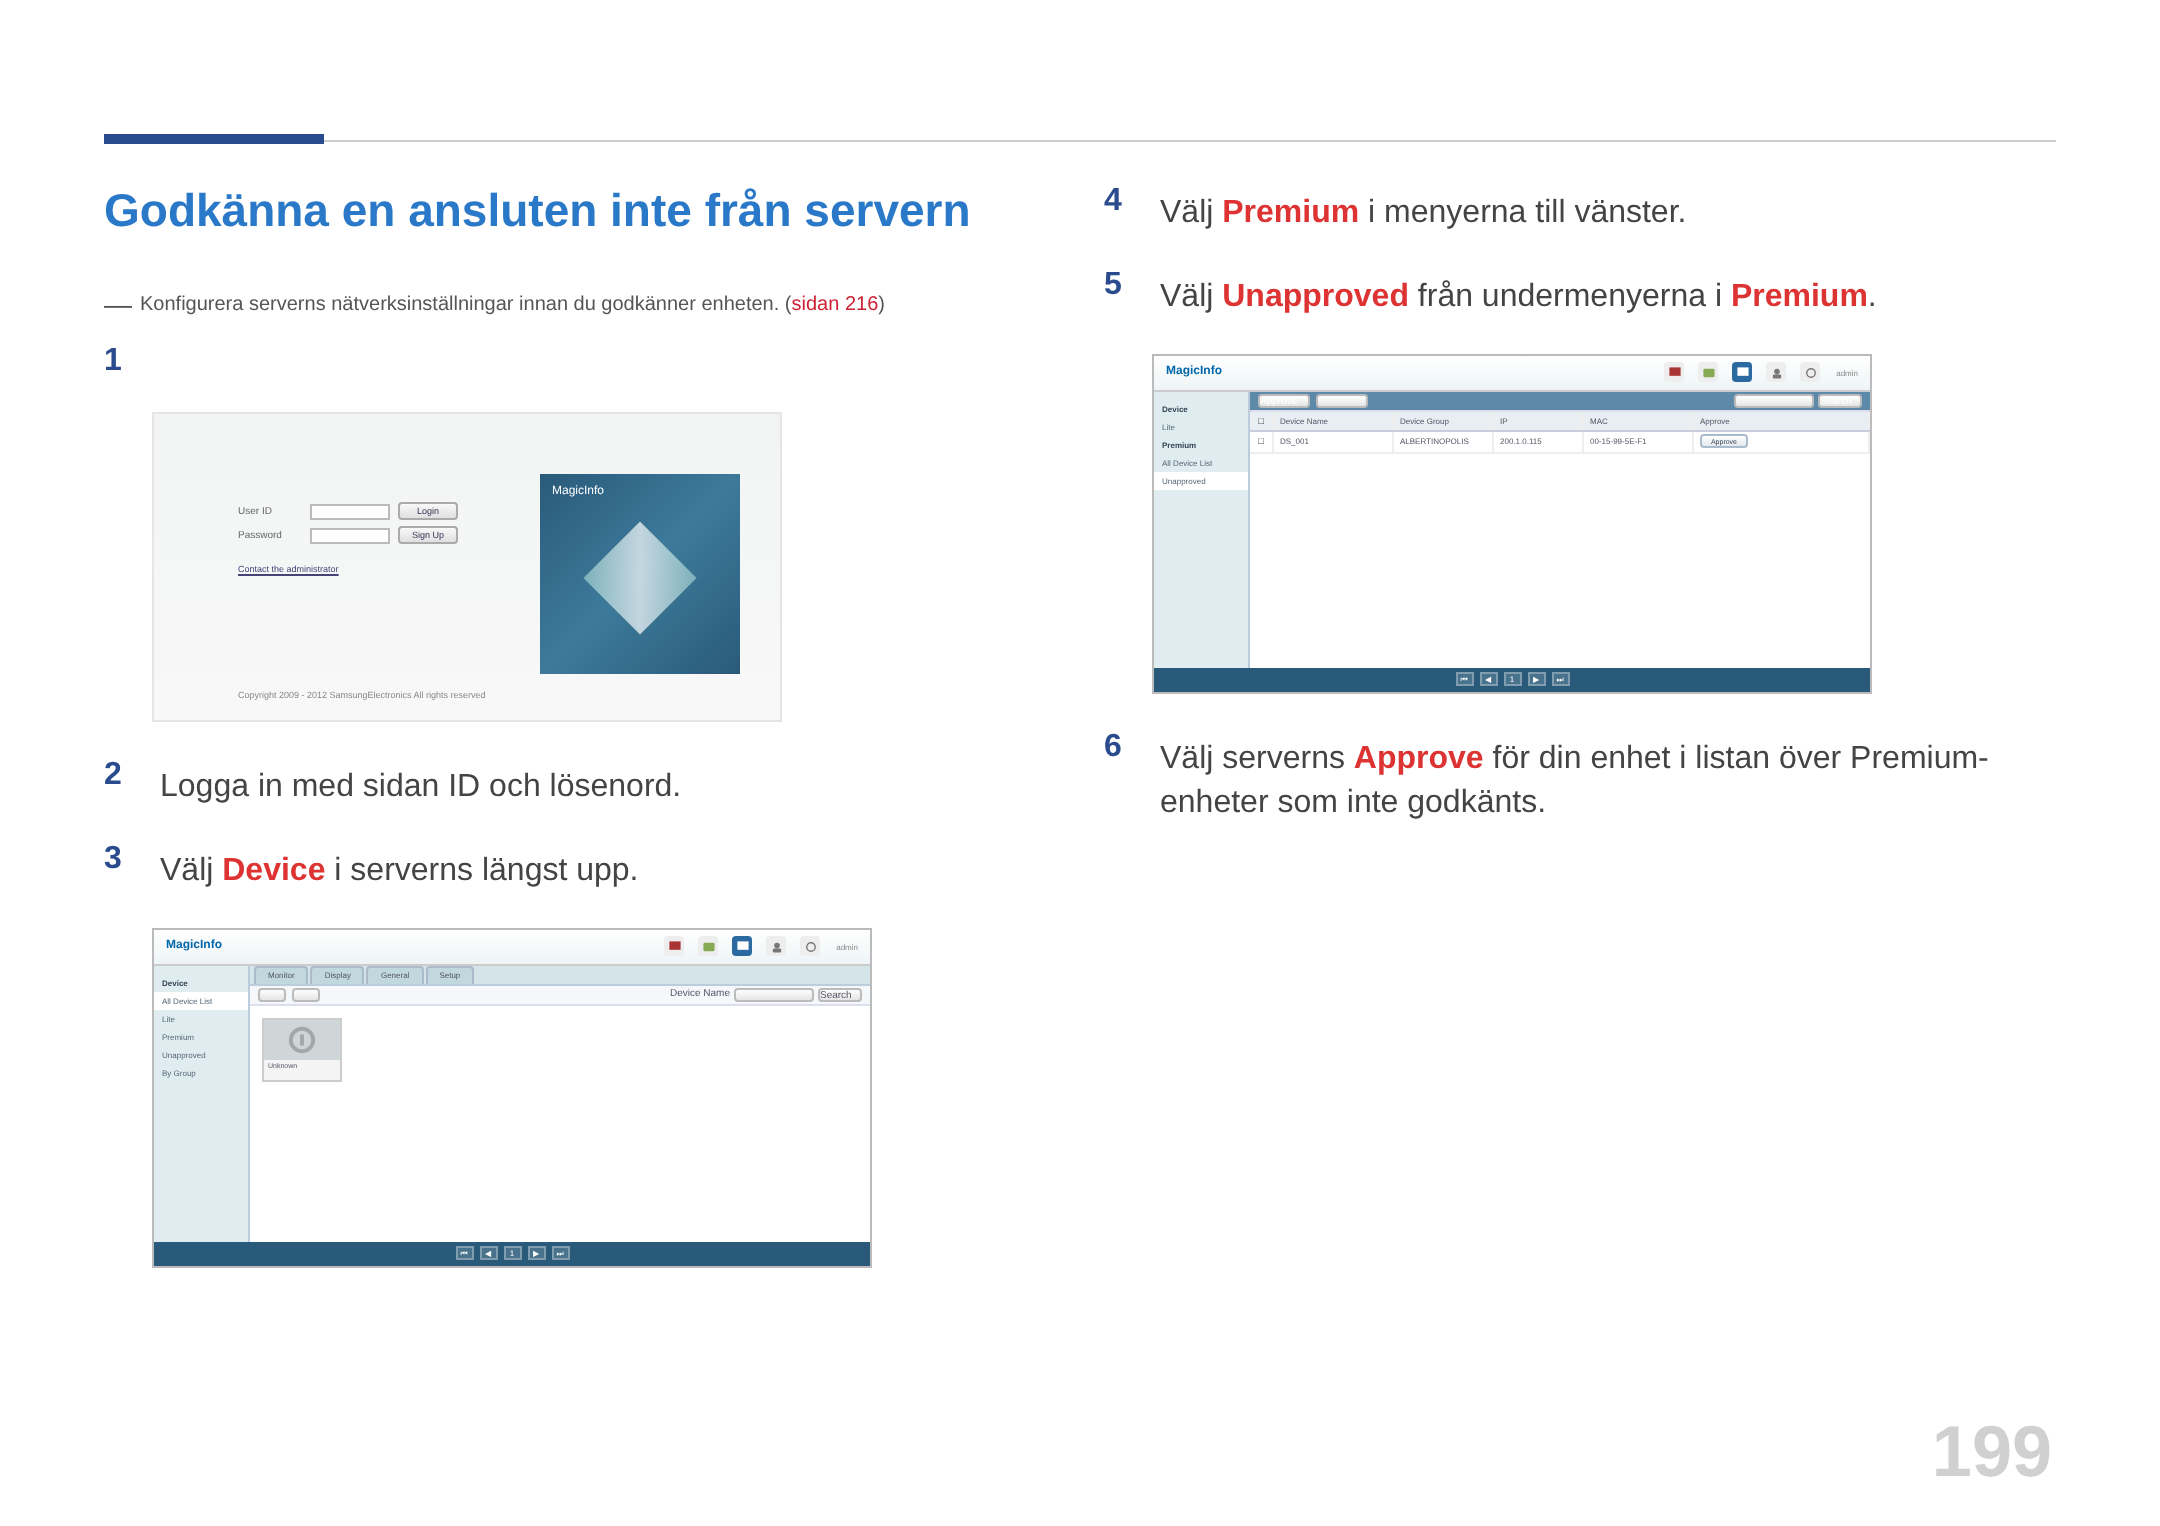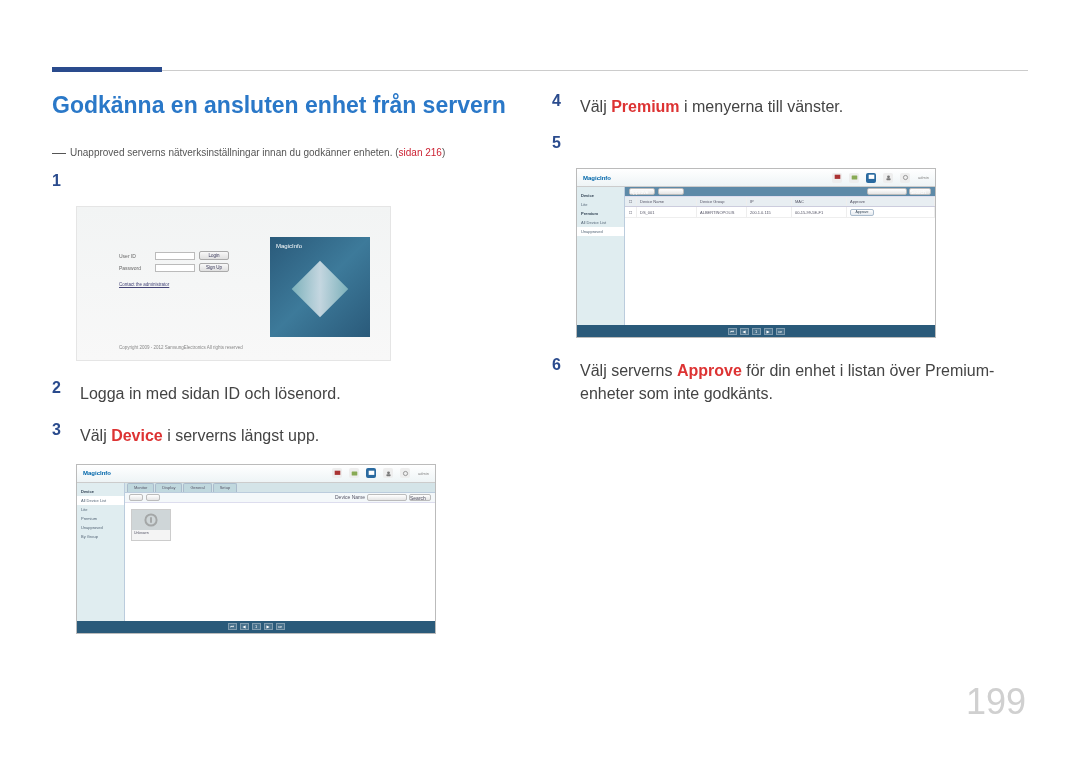--- a/index.html
+++ b/index.html
@@ -159,42 +159,42 @@
   .mi-table-row{ height:11px; display:flex; font-size:4px; color:#556; border-bottom:1px solid #eee;}
   .th-check{width:12px;justify-content:center;}
   .th-name{width:60px;}
   .th-grp{width:50px;}
   .th-ip{width:45px;}
   .th-mac{width:55px;}
   .th-app{flex:1;}
   .apprv-btn{ width:24px;height:7px;background:linear-gradient(#fff,#e4e9ef);border:1px solid #abc;border-radius:2px;font-size:3.5px;color:#345;display:inline-flex;align-items:center;justify-content:center;}
   .page-num{
     position:absolute;
-    bottom:40px; right:54px;
+    bottom:16px; right:54px;
     font-size:36px;
     color:#d0d0d0;
-    font-weight:400;
+    font-weight:700;
   }
 </style>
 </head>
 <body>
 
 <div class="page">
   <div class="header-rule"></div>
   <div class="header-bar"></div>
 
   <div class="columns">
 
     <div class="col-left">
-      <h1 class="title">Godkänna en ansluten enhet från servern</h1>
+      <h1 class="title">Godkänna en ansluten inte från servern</h1>
 
       <div class="note-line">
         <span class="dash">―</span>
         <span>
-          <span>Unapproved serverns nätverksinställningar innan du godkänner enheten. (</span><span class="link">sidan 216</span><span>)</span>
+          <span>Konfigurera serverns nätverksinställningar innan du godkänner enheten. (</span><span class="link">sidan 216</span><span>)</span>
         </span>
       </div>
 
       <div class="step">
         <div class="num">1</div>
       </div>
 
       <div class="screenshot shot-login">
         <div class="login-left">
           <div class="login-row">
@@ -312,20 +312,23 @@
     <div class="col-right">
       <div class="step">
         <div class="num">4</div>
         <div class="txt">
           <span>Välj </span><span class="accent">Premium</span><span> i menyerna till vänster.</span>
         </div>
       </div>
 
       <div class="step">
         <div class="num">5</div>
+        <div class="txt">
+          <span>Välj </span><span class="accent">Unapproved</span><span> från undermenyerna i </span><span class="accent">Premium</span><span>.</span>
+        </div>
       </div>
 
       <div class="screenshot wide shot-premium">
         <div class="mi-top">
           <span class="mi-logo">MagicInfo</span>
           <div class="mi-icons">
             <span class="mi-icon">
                 <svg viewBox="0 0 10 10">
                   <rect x="1" y="1" width="8" height="6" fill="#a33"></rect>
                 </svg>

